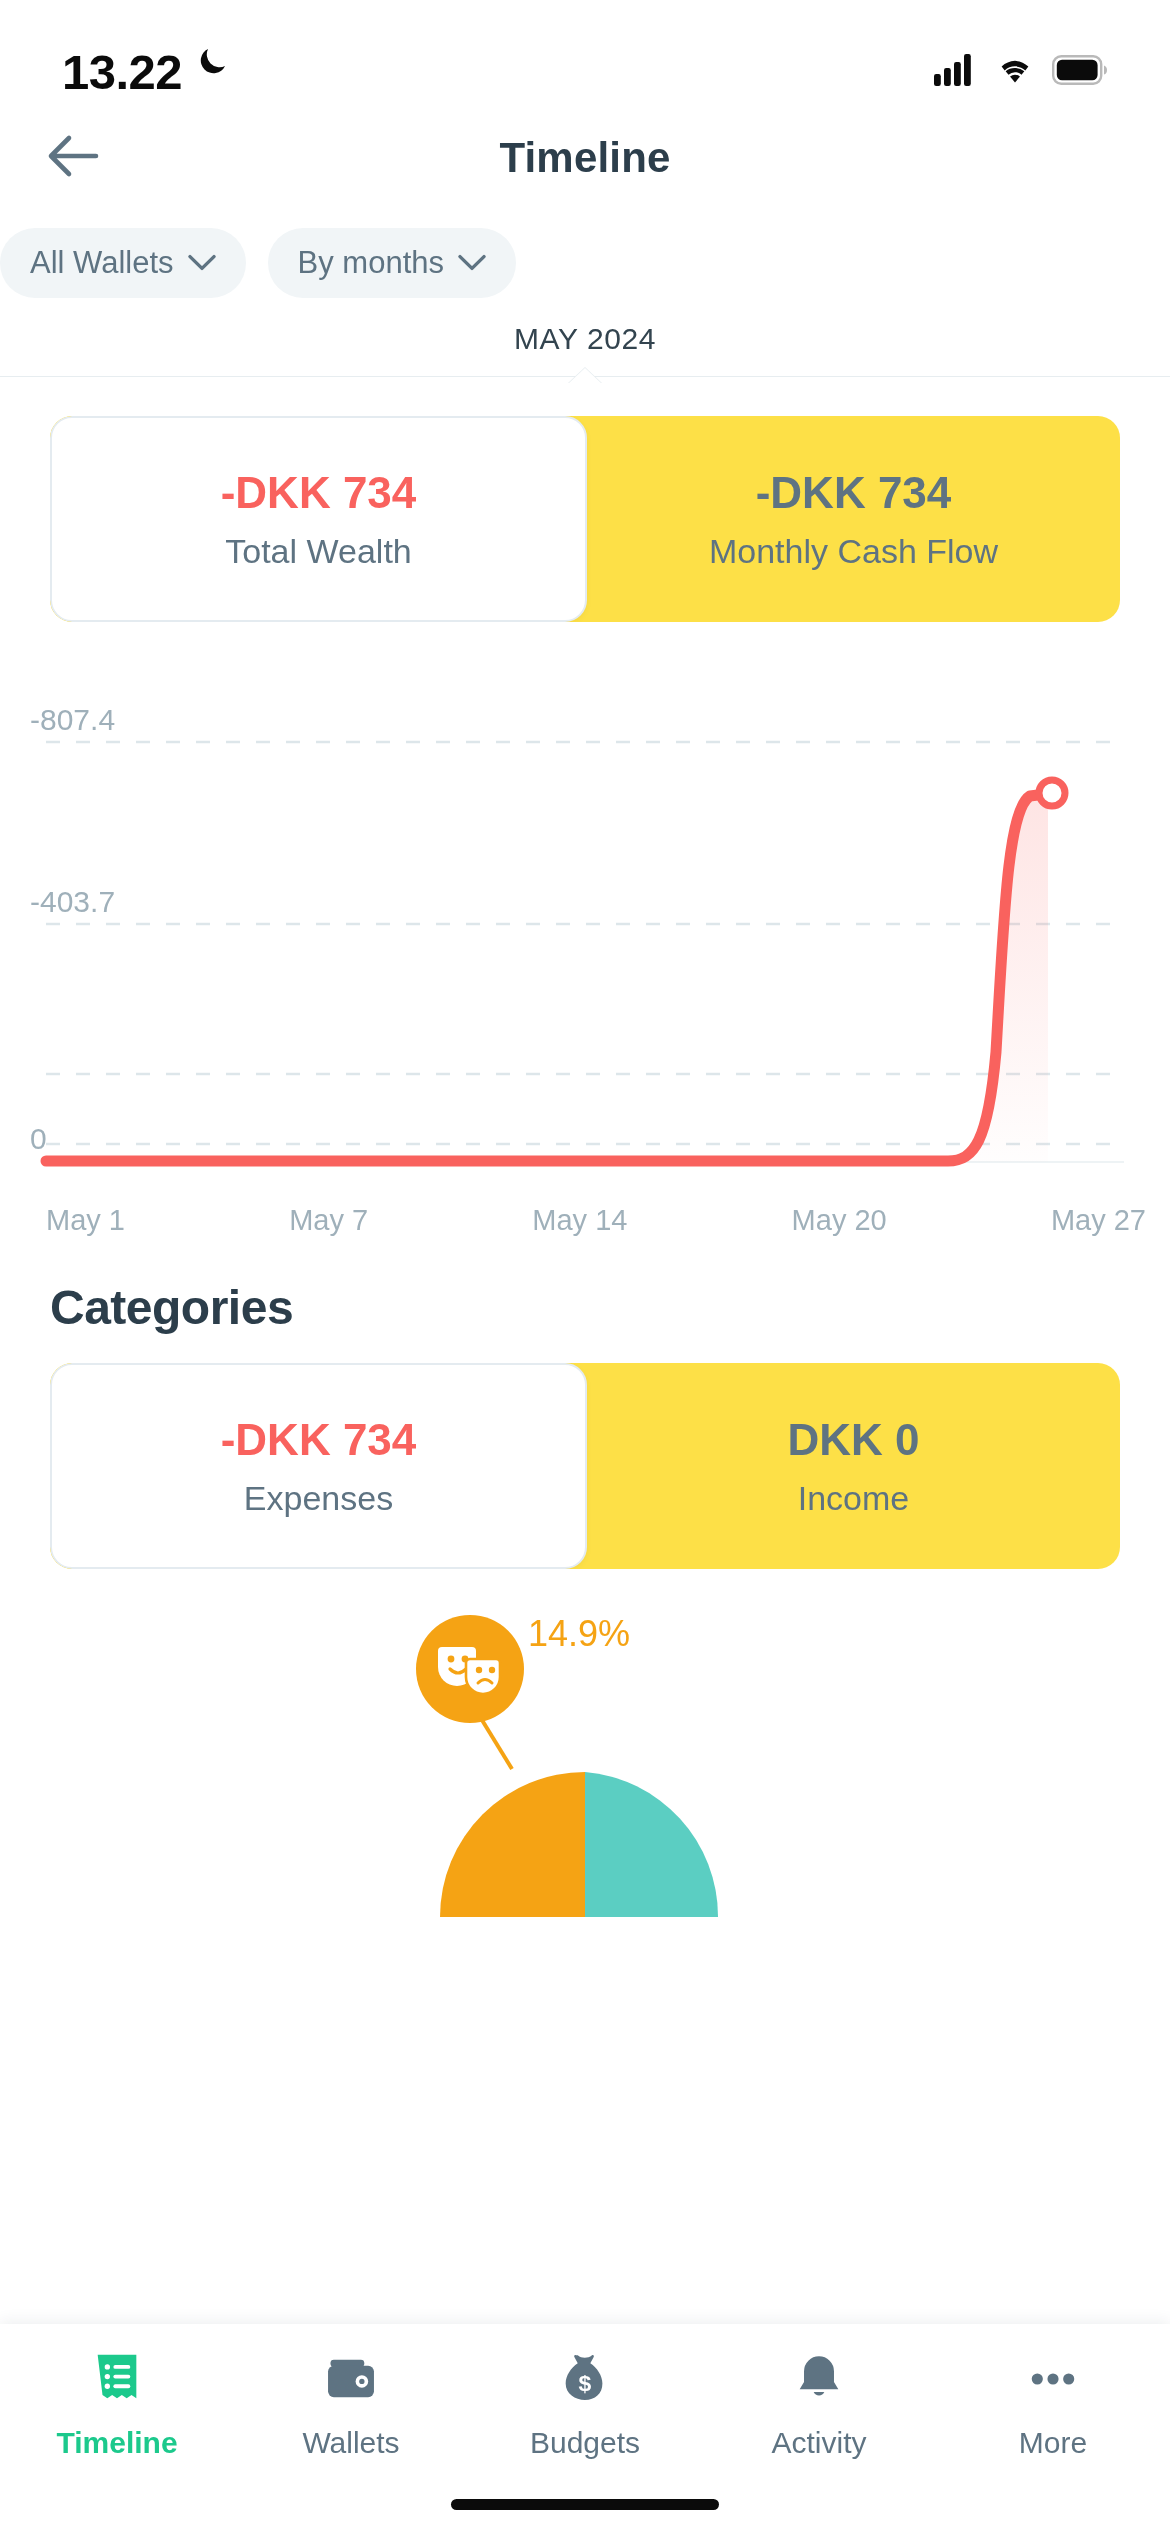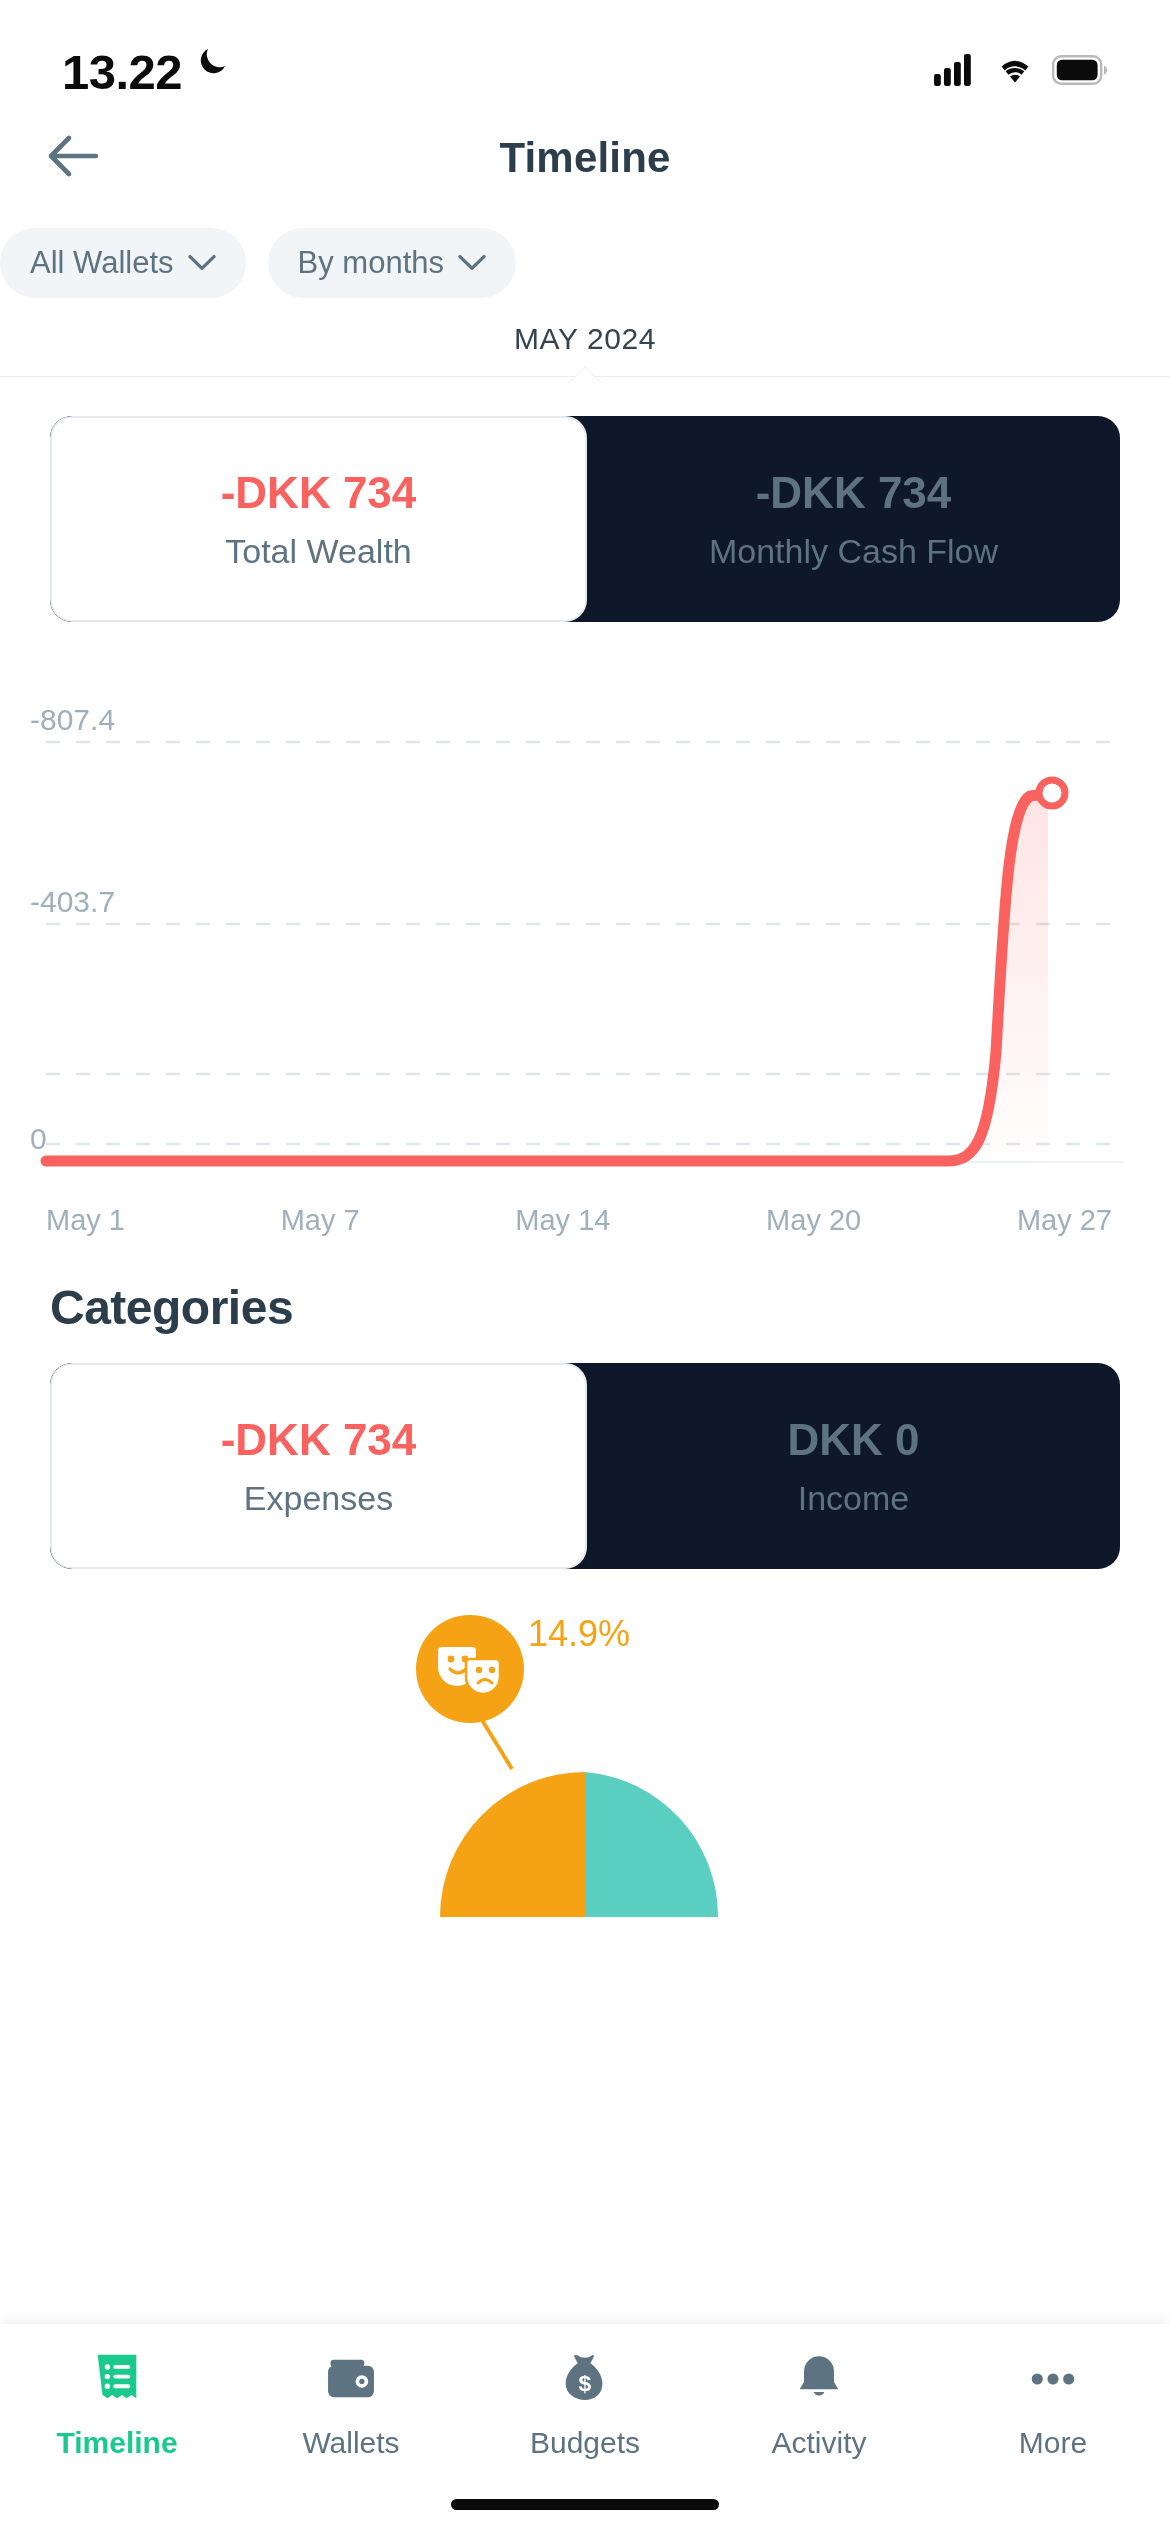--- a/index.html
+++ b/index.html
@@ -81,21 +81,21 @@
     border-left:17px solid transparent;
     border-right:17px solid transparent;
     border-bottom:16px solid #ffffff;
     filter:drop-shadow(0 -1px 0 #e7edf0);
   }
 
   
   .segment {
     margin:28px 50px 0 50px;
     height:206px;
-    background:#0f172a;
+    background:#fde047;
     border-radius:22px;
     display:flex;
     position:relative;
     overflow:hidden;
   }
   .seg-card {
     flex:1;
     display:flex;
     flex-direction:column;
     align-items:center;
@@ -117,21 +117,21 @@
   
   .chart-area {
     margin:52px 0 0 0;
     position:relative;
     height:520px;
   }
   .chart-svg { display:block; width:1170px; height:520px; }
   .axis-x {
     display:flex;
     justify-content:space-between;
-    padding:0 58px 0 46px;
+    padding:0 24px 0 46px;
     margin-top:10px;
   }
   .axis-x span { font-size:29px; color:#9fb0ba; }
 
   
   .section-title {
     margin:86px 0 0 50px;
     font-size:48px;
     font-weight:700;
     color:#2c3e4b;

